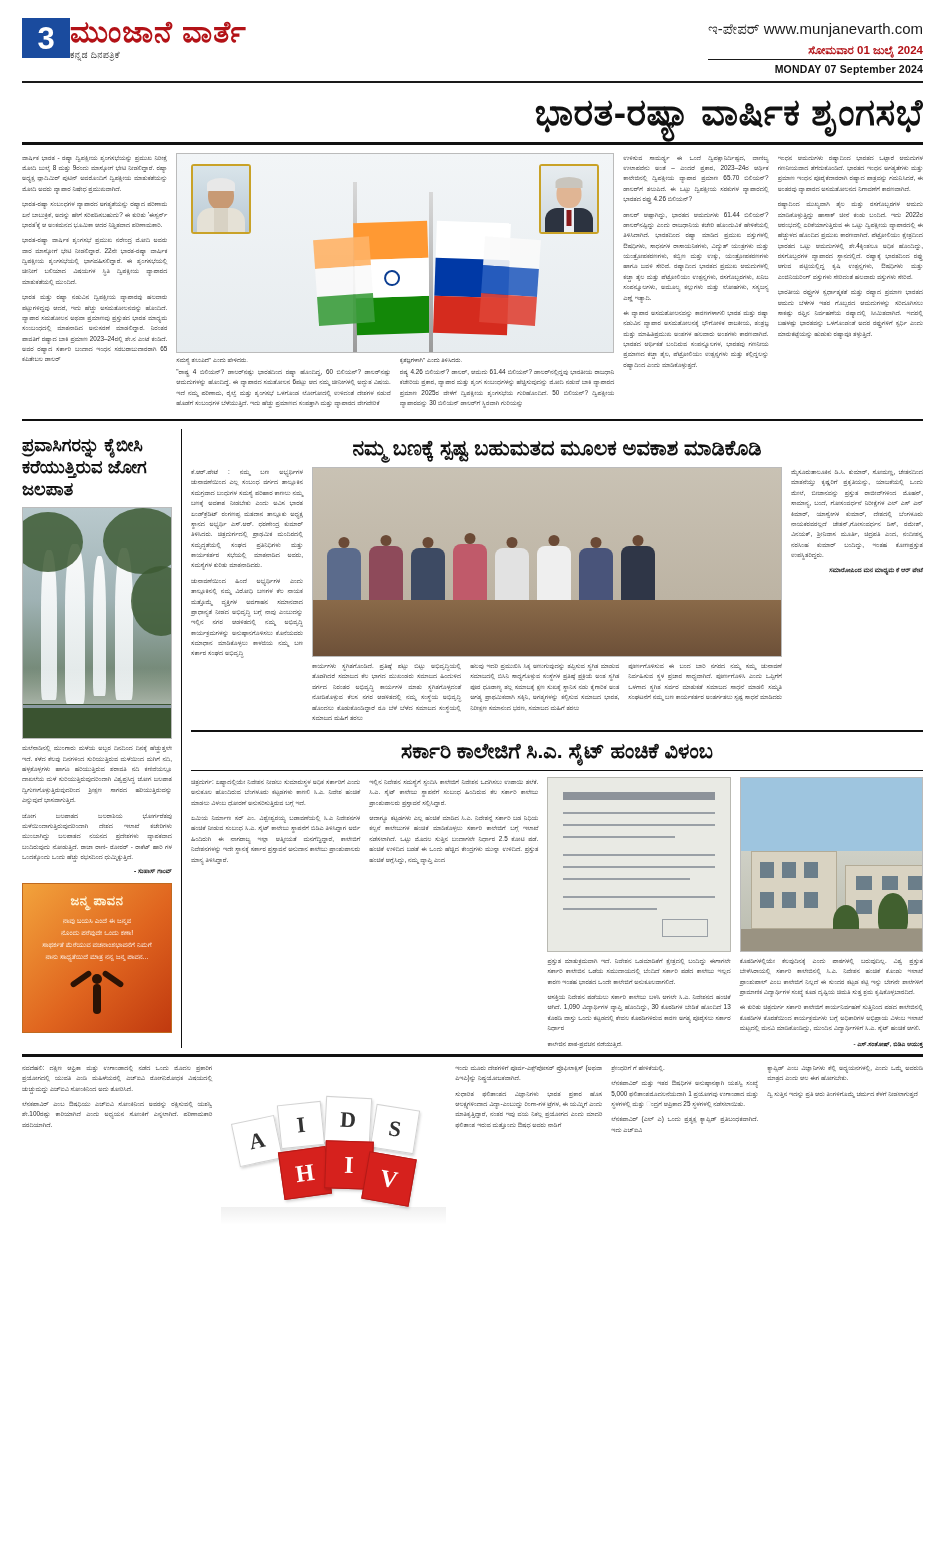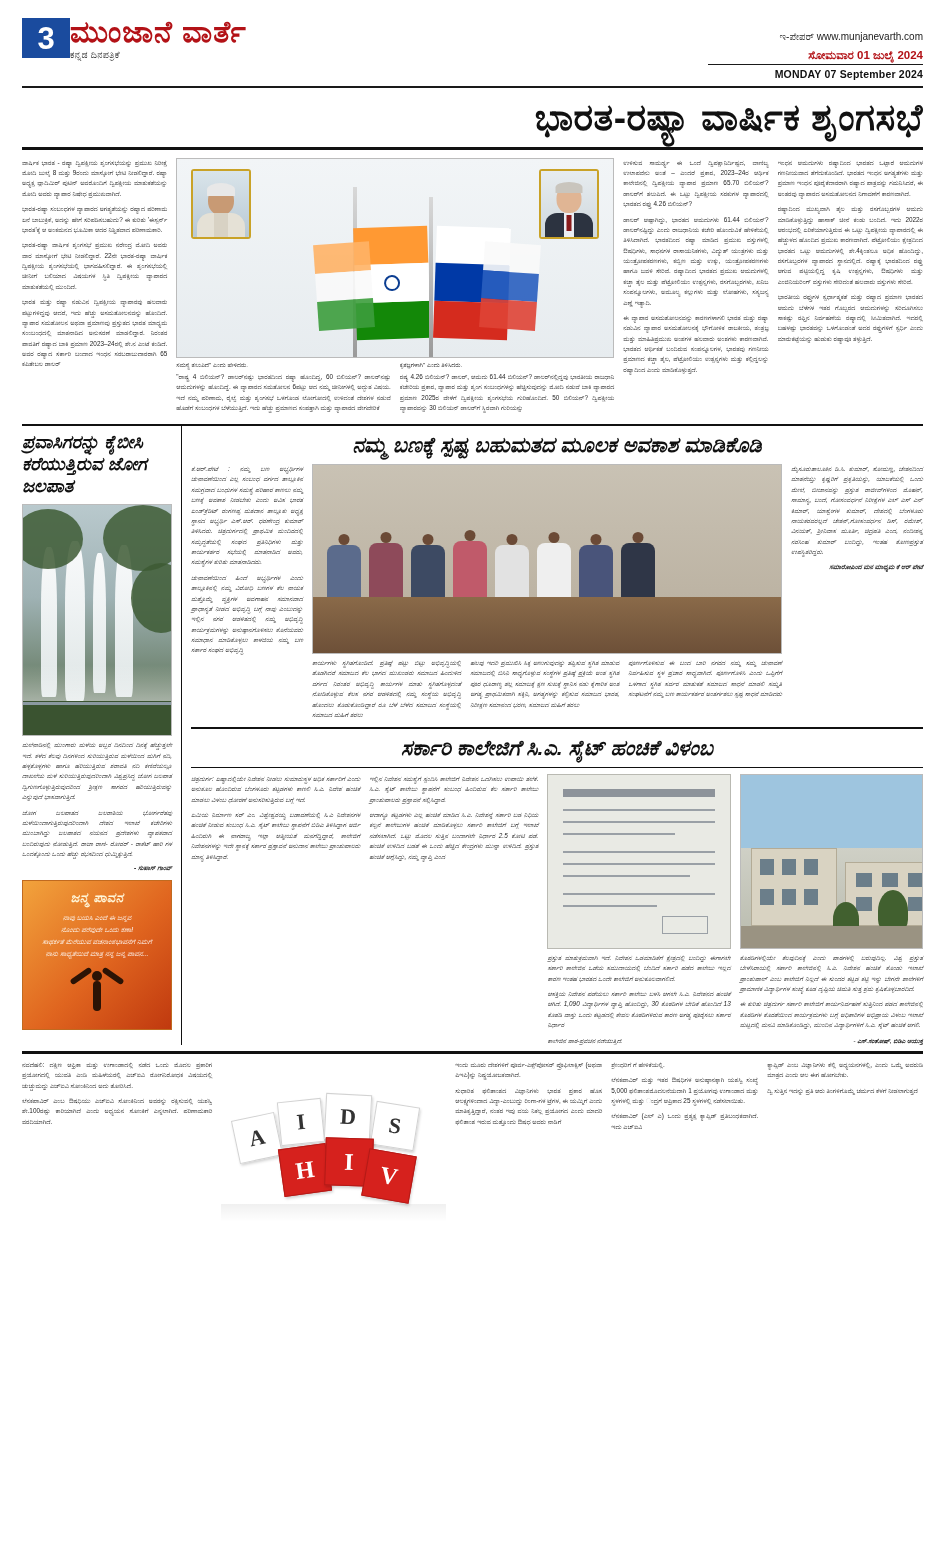--- a/index.html
+++ b/index.html
@@ -46,21 +46,21 @@
     letter-spacing: 1px;
     line-height: 1.05;
   }
   .paper-sub {
     font-size: 9.5px;
     color: #222;
     margin-top: 1px;
     letter-spacing: .3px;
   }
   .masthead-right { text-align: right; min-width: 215px; padding-top: 2px; }
-  .epaper-line { font-size: 10px; color: #222; margin-top: 11px; }
+  .epaper-line { font-size: 15px; color: #222; }
   .epaper-line .site { color: #1a1a1a; }
   .date-kn {
     font-size: 11.5px;
     font-weight: bold;
     color: #b31217;
     margin-top: 6px;
   }
   .date-en {
     font-size: 10.5px;
     font-weight: bold;
@@ -150,21 +150,21 @@
     font-size: 21px;
     font-weight: bold;
     text-align: center;
     line-height: 1.22;
     margin: 6px 0 6px 0;
     color: #111;
   }
   .sec-head.left { text-align: left; }
   .hr-light { border-top: 1px solid #111; }
 
-  .sec-mid { display: flex; gap: 9px; margin-top: 0; font-style: italic; }
+  .sec-mid { display: flex; gap: 9px; margin-top: 8px; }
   .vline { width: 1px; background: #111; align-self: stretch; }
 
   .waterfall {
     height: 232px;
     background: linear-gradient(#b9c9cd 0%, #9fb2b4 40%, #6f8470 75%, #4f6049 100%);
     position: relative;
     overflow: hidden;
   }
   .fall {
     position: absolute;

